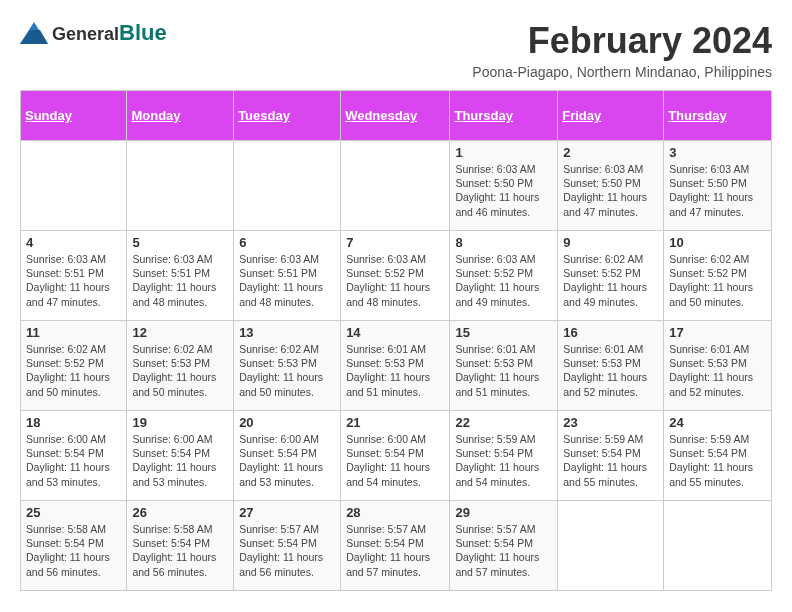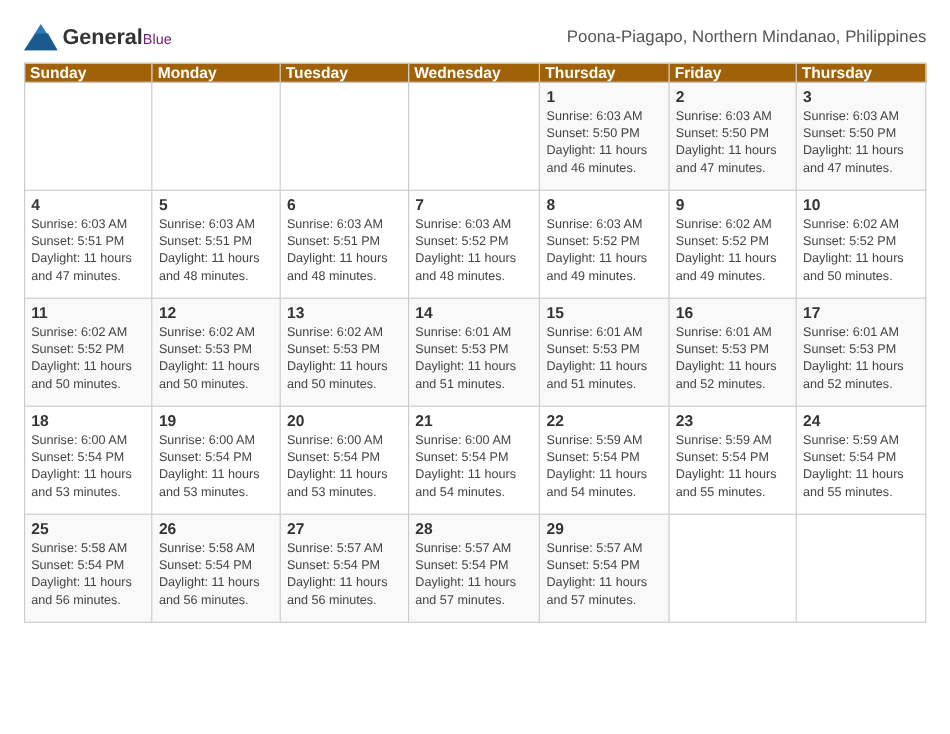--- a/index.html
+++ b/index.html
@@ -20,23 +20,23 @@
       display: flex;
       align-items: center;
       gap: 4px;
     }
     .logo-text-general {
       font-size: 18px;
       font-weight: bold;
       color: #333;
     }
     .logo-text-blue {
-      font-size: 12px;
-      font-weight: normal;
-      color: #701a75;
+      font-size: 22px;
+      font-weight: bold;
+      color: #0f766e;
     }
     .logo-icon {
       width: 28px;
       height: 22px;
     }
     .title-section {
       text-align: right;
     }
     .month-title {
       font-size: 36px;
@@ -47,26 +47,27 @@
       font-size: 14px;
       color: #555;
       margin-top: 2px;
     }
     table {
       width: 100%;
       border-collapse: collapse;
       margin-top: 10px;
     }
     thead tr th {
-      background-color: #a16207;
+      background-color: #d946ef;
       color: #fff;
       font-size: 13px;
-      padding: 0 4px;
+      padding: 17px 4px;
       text-align: left;
       border: 1px solid #ccc;
+      text-decoration: underline;
     }
     tbody tr td {
       vertical-align: top;
       border: 1px solid #ccc;
       padding: 4px 5px;
       font-size: 11px;
       color: #333;
       width: 113px;
       height: 90px;
       background: #fff;
@@ -99,20 +100,21 @@
       <polygon points="14,0 28,22 0,22" fill="#2a7abf"></polygon>
       <polygon points="10,8 20,8 28,22 0,22" fill="#1a5a8f"></polygon>
     </svg>
     <div>
       <div>
         <span class="logo-text-general">General</span><span class="logo-text-blue">Blue</span>
       </div>
     </div>
   </div>
   <div class="title-section">
+    <div class="month-title">February 2024</div>
     <div class="location-title">Poona-Piagapo, Northern Mindanao, Philippines</div>
   </div>
 </div>
 
 <table>
   <thead>
     <tr>
       <th>Sunday</th>
       <th>Monday</th>
       <th>Tuesday</th>

